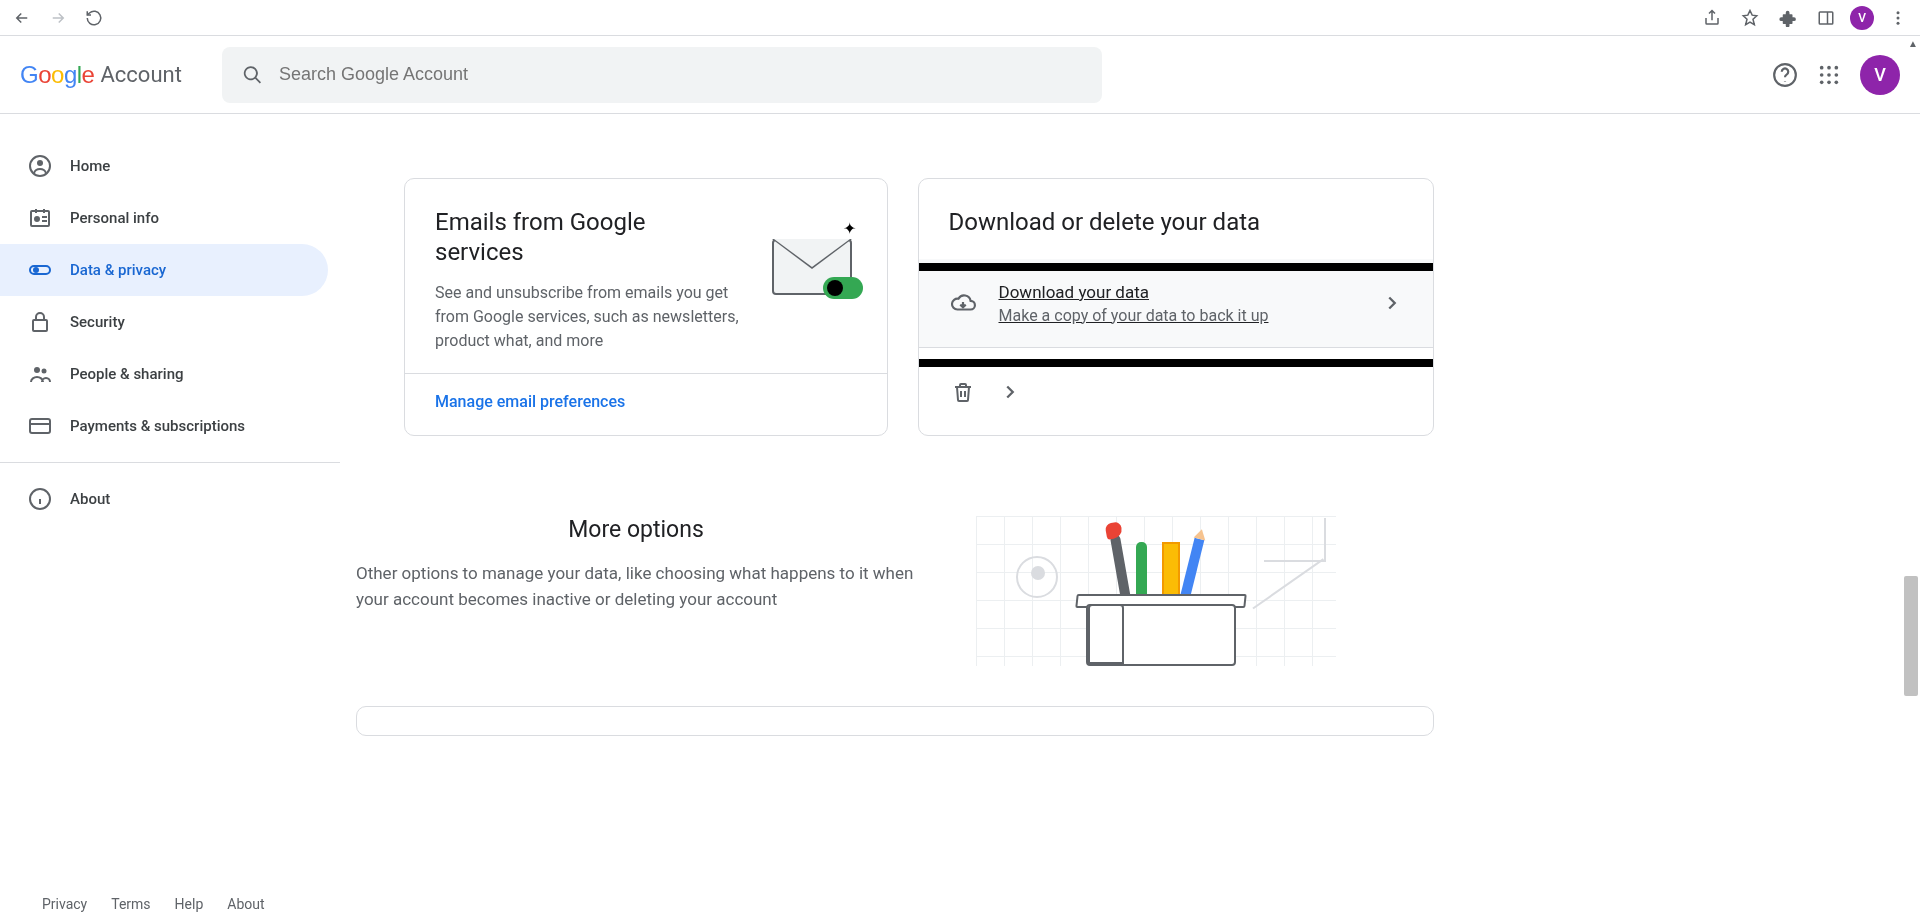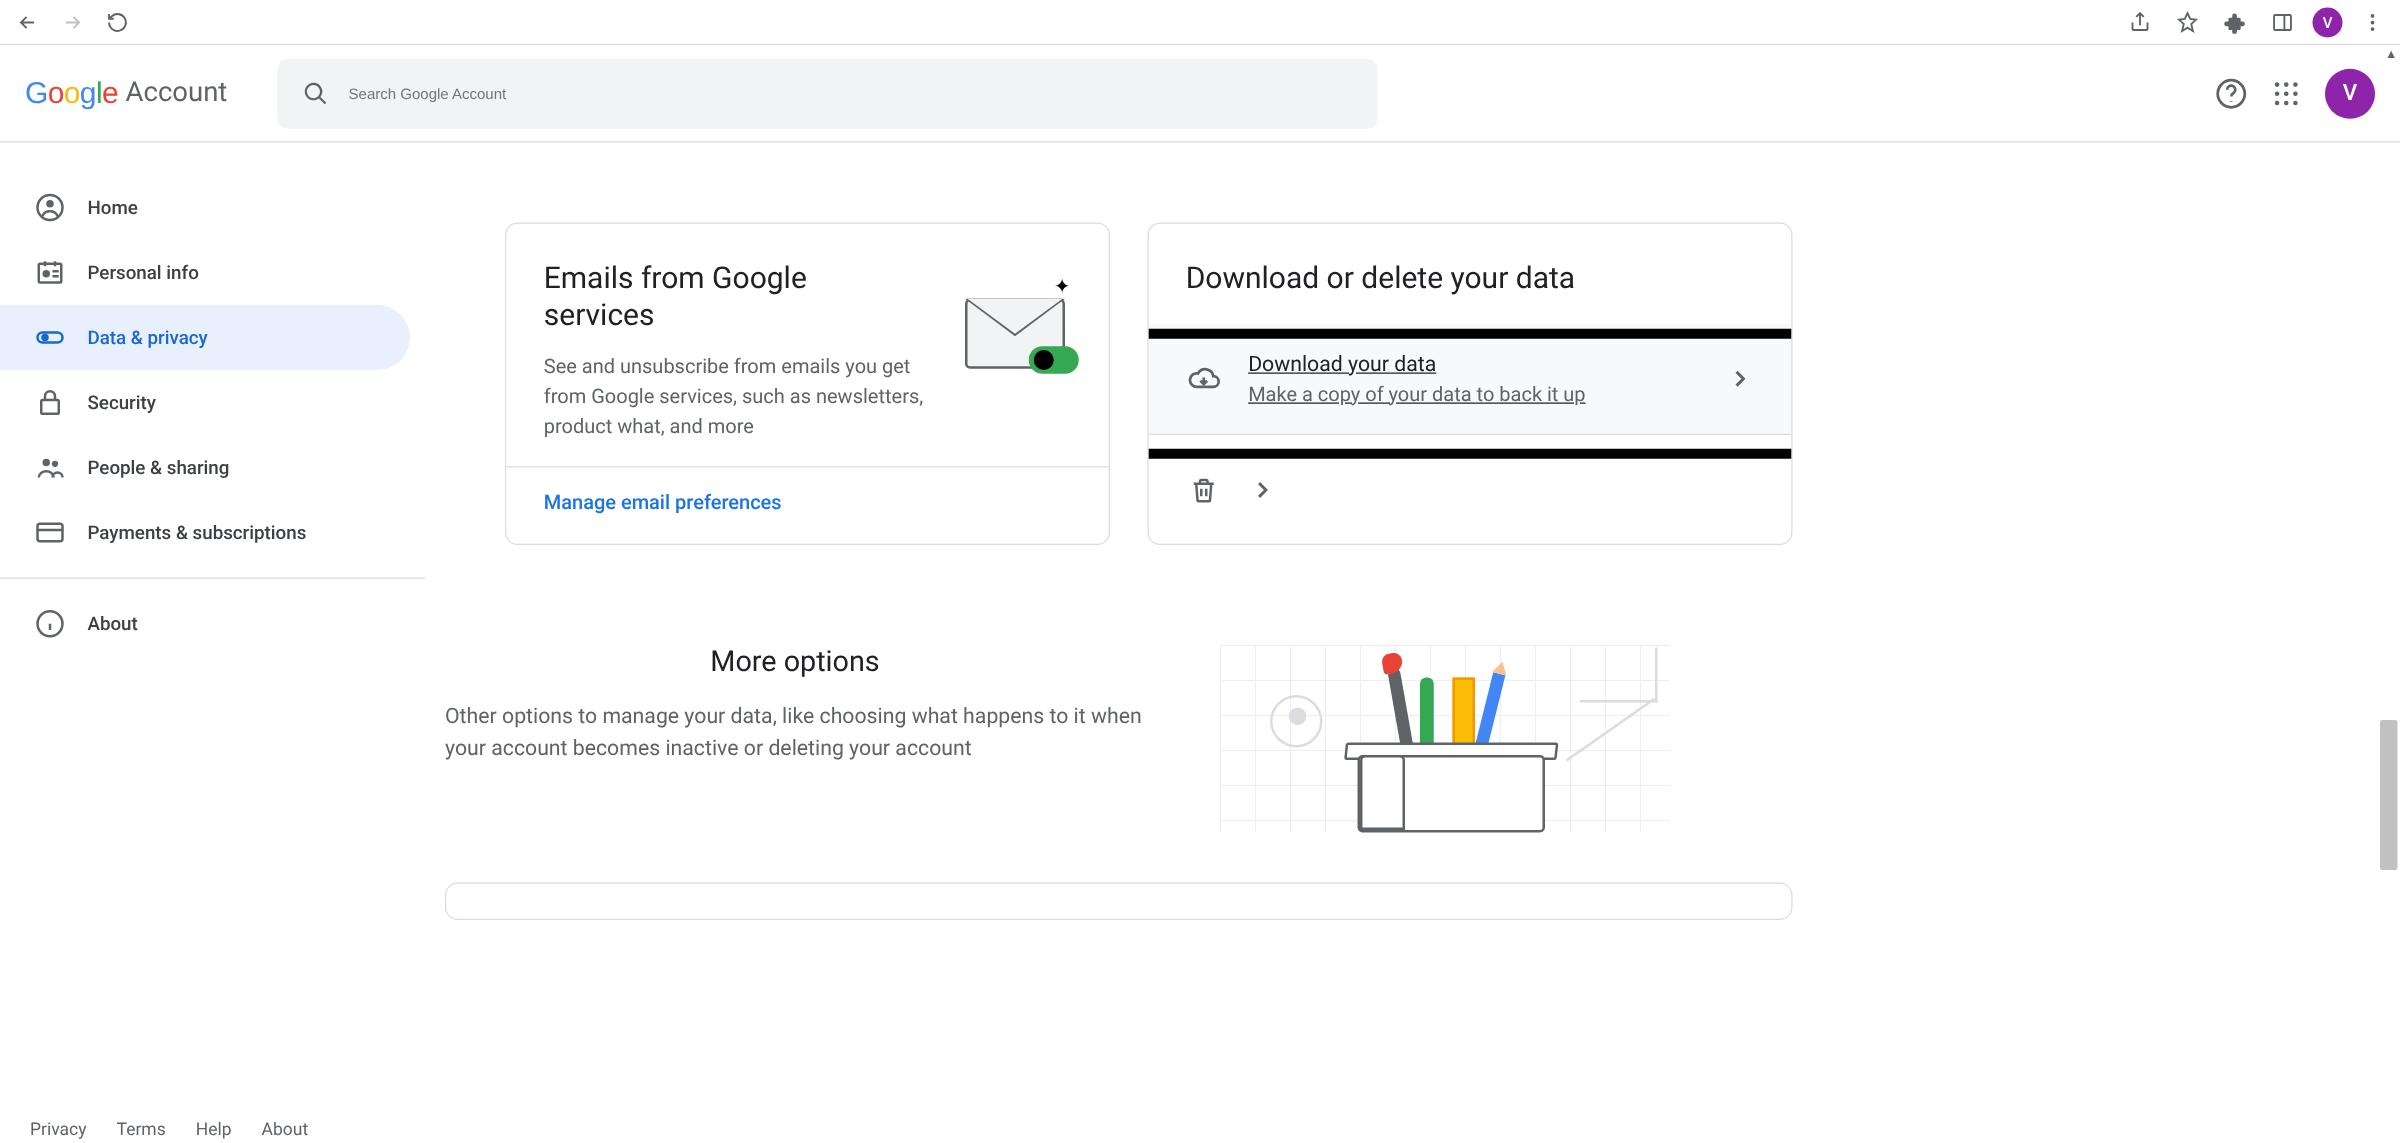--- a/index.html
+++ b/index.html
@@ -13,21 +13,21 @@
   .bb-right { display:flex; align-items:center; gap:10px; margin-left:auto; }
   .avatar-sm { width:24px; height:24px; border-radius:50%; background:#8e24aa; color:#fff; display:flex; align-items:center; justify-content:center; font-size:12px; font-weight:500; }
 
   
   .app-header { height: 78px; display: flex; align-items: center; padding: 0 20px; border-bottom: 1px solid #dadce0; gap: 40px; }
   .logo-wrap { display:flex; align-items:center; gap:4px; }
   .google-logo { font-family: 'Product Sans', Arial, sans-serif; font-size: 24px; font-weight: 500; letter-spacing: -0.5px; }
   .gB{color:#4285F4}.gR{color:#EA4335}.gY{color:#FBBC05}.gG{color:#34A853}
   .account-text { font-size: 22px; color:#5f6368; font-weight:400; margin-left:2px;}
   .search-box { width: 880px; height: 56px; background:#f1f3f4; border-radius: 8px; display:flex; align-items:center; padding: 0 20px; gap: 16px; }
-  .search-box input { border:none; background:transparent; font-size: 12px; color:#4d7c0f; outline:none; width:100%; }
+  .search-box input { border:none; background:transparent; font-size: 18px; color:#4d7c0f; outline:none; width:100%; }
   .hdr-right { margin-left:auto; display:flex; align-items:center; gap:20px; }
   .avatar-lg { width:40px; height:40px; border-radius:50%; background:#8e24aa; color:#fff; display:flex; align-items:center; justify-content:center; font-size:18px; font-weight:500; }
 
   
   .layout { display:flex; position:relative; }
   .sidebar { width: 340px; padding-top: 26px; }
   .nav-item { display:flex; align-items:center; gap:18px; height:52px; padding: 0 28px; border-radius: 0 26px 26px 0; margin-right: 12px; font-size:15px; font-weight:500; color:#3c4043; cursor:pointer; }
   .nav-item.active { background:#e8f0fe; color:#1967d2; }
   .nav-item .ni-icon { width:24px; height:24px; color:#5f6368; display:flex; align-items:center; justify-content:center; flex-shrink:0;}
   .nav-item.active .ni-icon { color:#1967d2; }
@@ -329,21 +329,21 @@
           <div class="pencil"></div>
         <div class="tb-lid"></div>
           <div class="tb-box"></div>
           <div class="tb-tag"></div>
       </div>
     </div>
 
     <div class="card" style="margin-top:40px; height:30px;"></div>
   </div>
 
-  <div class="footer-links" style="position:fixed; bottom:2px; left:24px;">
+  <div class="footer-links" style="position:fixed; bottom:2px; left:42px;">
     <span>Privacy</span>
     <span>Terms</span>
     <span>Help</span>
     <span>About</span>
   </div>
 </div>
 
 <div class="scroll-arrow">▲</div>
 <div class="scroll-thumb"></div>
 

